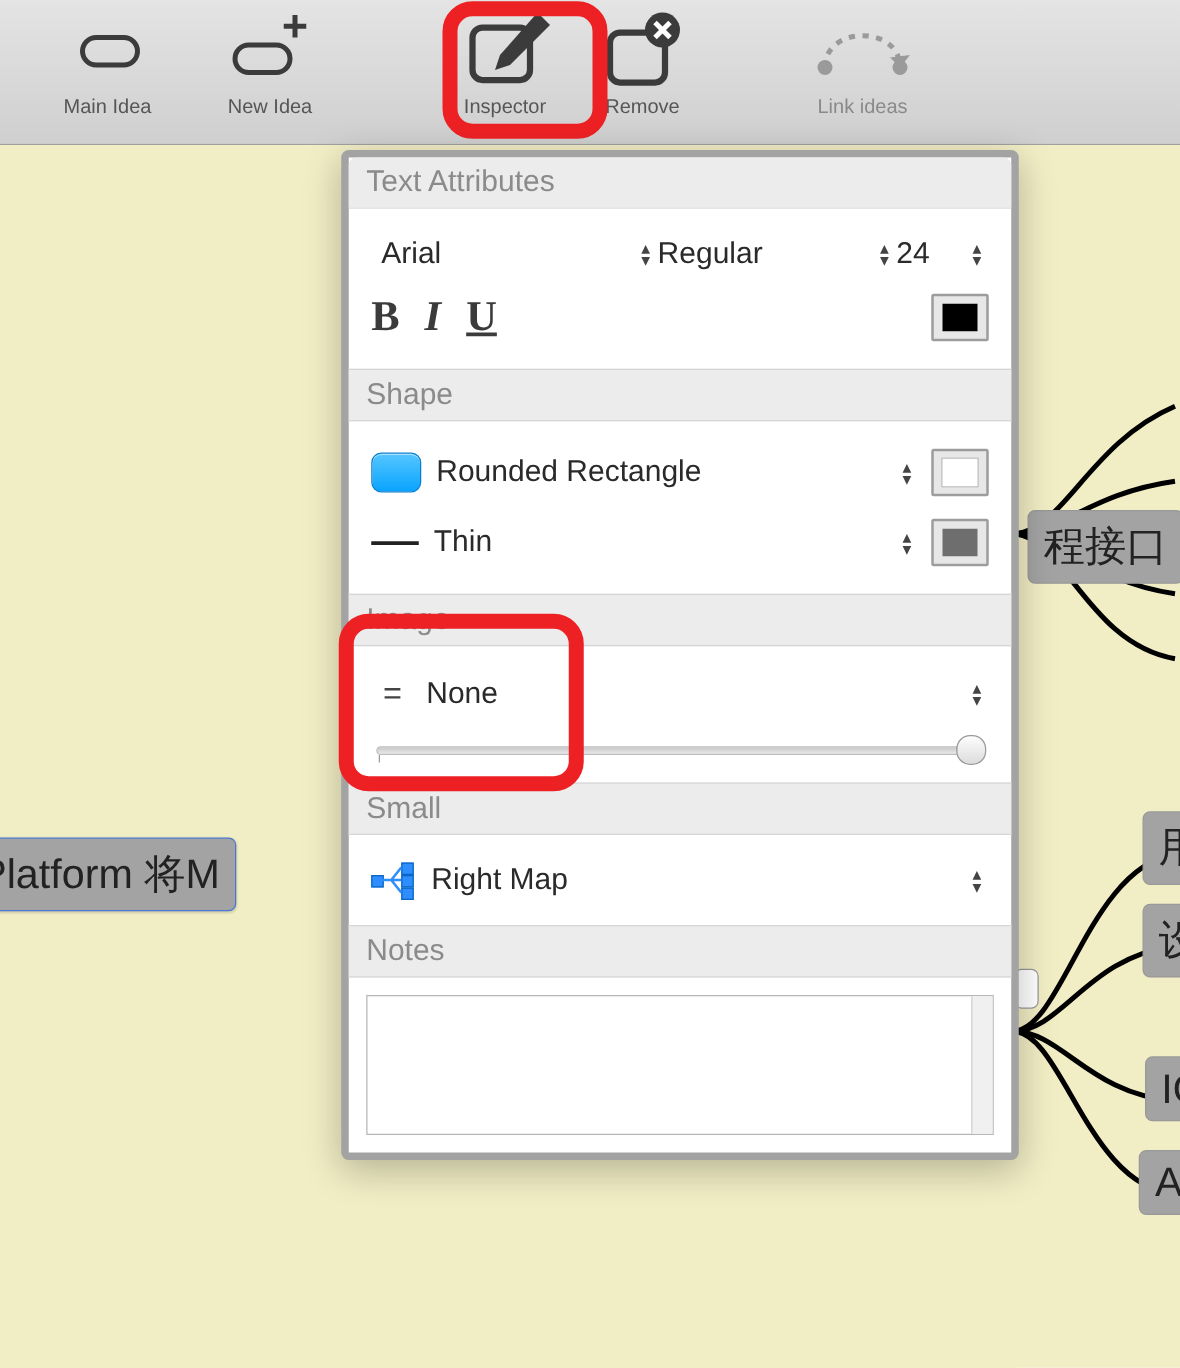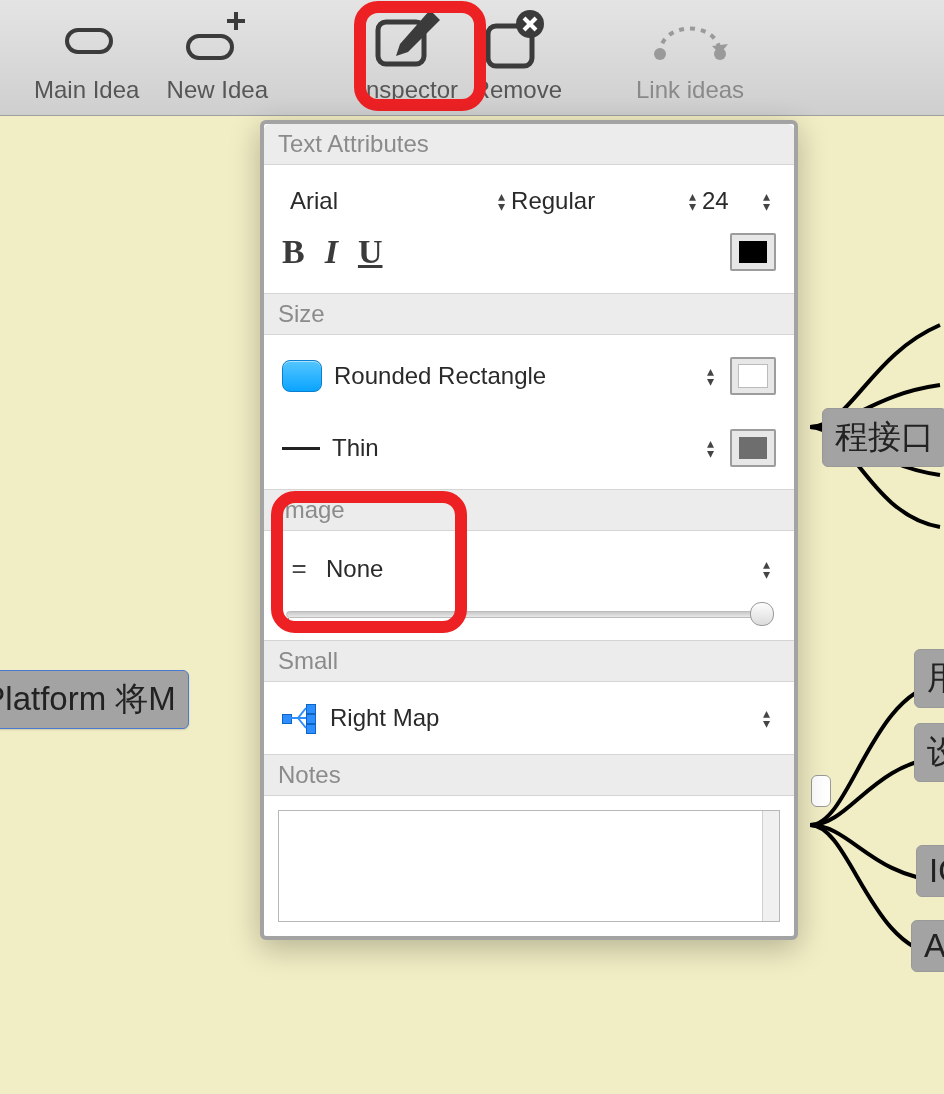--- a/index.html
+++ b/index.html
@@ -1,26 +1,26 @@
 <!DOCTYPE html>
 <html><head>
 <meta charset="utf-8">
 <style>
   html,body{margin:0;padding:0;width:944px;height:1094px;font-family:"Lucida Grande","Helvetica Neue",Arial,sans-serif;overflow:hidden;}
   .canvas{position:absolute;top:115px;left:0;right:0;bottom:0;background:#f1edc4;}
   
   .toolbar{position:absolute;top:0;left:0;right:0;height:115px;
     background:linear-gradient(#e4e4e4,#cfcfcf);border-bottom:1px solid #a0a0a0;}
   .tb-item{position:absolute;top:6px;text-align:center;}
-  .tb-label{font-size:24px;color:#565656;margin-top:-2px;white-space:nowrap;text-align:right;}
+  .tb-label{font-size:16px;color:#565656;margin-top:-2px;white-space:nowrap;}
   
   .hl{position:absolute;border:12px solid #ed2124;border-radius:24px;pointer-events:none;}
   
-  .panel{position:absolute;top:120px;left:260px;width:530px;background:#fff;
-    border:4px solid #a3a3a3;border-radius:6px;box-shadow:0 8px 30px rgba(0,0,0,.25);}
+  .panel{position:absolute;top:120px;left:273px;width:530px;background:#fff;
+    border:6px solid #a3a3a3;border-radius:6px;box-shadow:0 8px 30px rgba(0,0,0,.25);}
   .sec-head{background:#ececec;border-top:1px solid #d5d5d5;border-bottom:1px solid #d5d5d5;
     padding:6px 14px;color:#8b8b8b;font-size:24px;}
   .panel .sec-head:first-child{border-top:none;border-radius:6px 6px 0 0;}
   .sec-body{padding:14px 18px;}
   .row{display:flex;align-items:center;margin:8px 0;}
   .stepper{display:inline-flex;flex-direction:column;line-height:10px;font-size:14px;color:#444;margin:0 6px;}
   .selectish{display:flex;align-items:center;flex:1;font-size:24px;color:#2a2a2a;text-align:right;}
   .well{width:42px;height:34px;border:2px solid #9c9c9c;background:#e7e7e7;display:flex;align-items:center;justify-content:center;border-radius:2px;margin-left:10px;}
   .swatch{width:28px;height:22px;}
   .shape-ico{width:38px;height:30px;border-radius:8px;
@@ -154,34 +154,34 @@
         <span class="i">I</span>
         <span class="u">U</span>
       </div>
       <span style="flex:1"></span>
       <div class="well">
         <div class="swatch" style="background:#000000"></div>
       </div>
     </div>
   </div>
 
-  <div class="sec-head">Size</div>
+  <div class="sec-head">Shape</div>
   <div class="sec-body">
     <div class="row">
       <div class="shape-ico"></div>
       <div class="selectish">
         <span>Rounded Rectangle</span>
         <span style="flex:1"></span>
           <span class="stepper">▴<br>▾</span>
       </div>
       <div class="well">
         <div class="swatch" style="background:#ffffff;border:1px solid #bbb"></div>
       </div>
     </div>
-    <div class="row" style="margin-top:34px">
+    <div class="row" style="margin-top:18px">
       <div class="line-ico"></div>
       <div class="selectish">
         <span>Thin</span>
         <span style="flex:1"></span>
           <span class="stepper">▴<br>▾</span>
       </div>
       <div class="well">
         <div class="swatch" style="background:#6e6e6e"></div>
       </div>
     </div>

